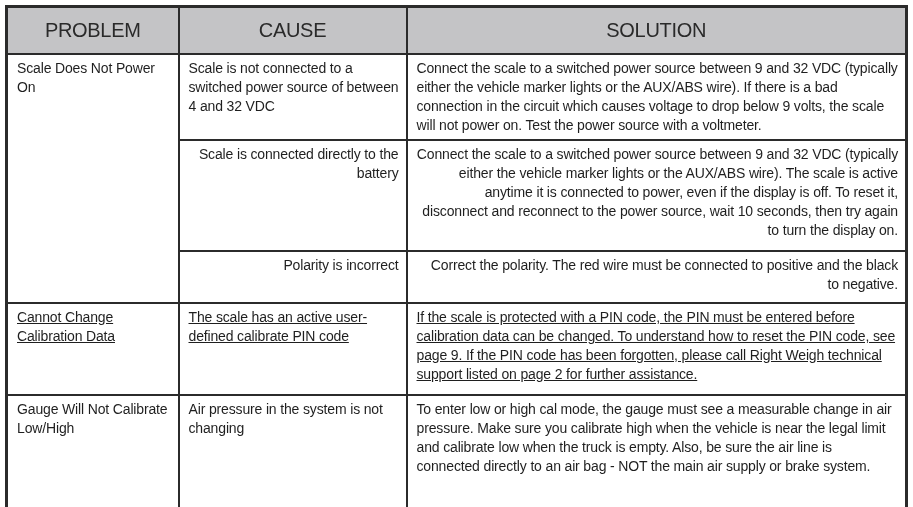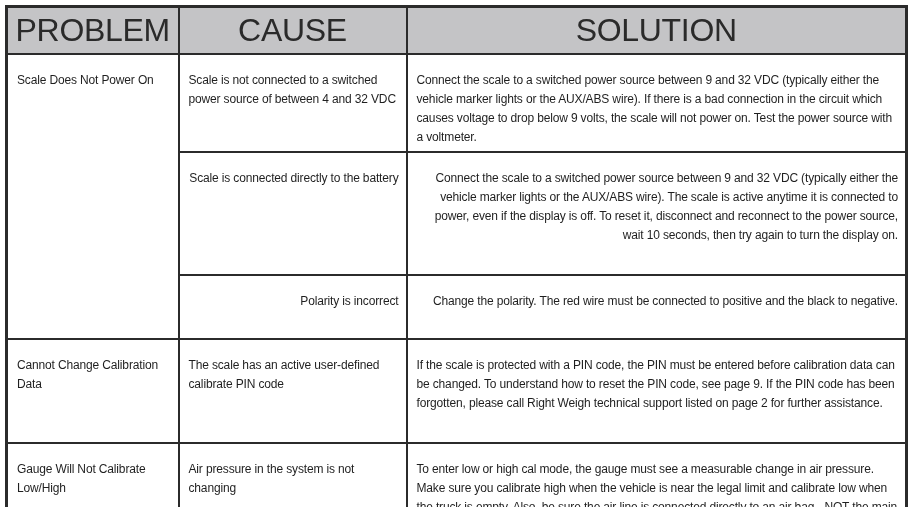--- a/index.html
+++ b/index.html
@@ -1,26 +1,26 @@
 <!DOCTYPE html>
 <html><head>
 <meta charset="utf-8">
 <style>
   html, body { margin:0; padding:0; background:#ffffff; }
   body { width:913px; height:507px; position:relative; overflow:hidden;
          font-family: "Liberation Sans", "DejaVu Sans", sans-serif; color:#1f1f1f; }
   table.ts { position:absolute; left:5px; top:5px; width:903px; height:496px;
              border-collapse:collapse; border:3px solid #2b2b2b; table-layout:fixed; }
   table.ts th, table.ts td { border:2px solid #2b2b2b; vertical-align:top; }
-  table.ts th { background:#c4c4c6; font-weight:normal; font-size:32px; height:43px;
+  table.ts th { background:#c4c4c6; font-weight:normal; font-size:20px; height:43px;
                 vertical-align:middle; text-align:center; color:#2a2a2a; letter-spacing:-0.3px; }
-  table.ts td { font-size:12px; line-height:19px; padding:16px 7px 4px 9px; letter-spacing:-0.15px; }
+  table.ts td { font-size:14px; line-height:19px; padding:4px 7px 4px 9px; letter-spacing:-0.15px; }
   col.c1 { width:172px; } col.c2 { width:228px; } col.c3 { width:auto; }
   tr.r1 td { height:76px; } tr.r2 td { height:101px;text-align:right; } tr.r3 td { height:42px;text-align:right; }
-  tr.r4 td { height:82px; } tr.r5 td { height:107px; }
+  tr.r4 td { height:82px;text-decoration:underline; } tr.r5 td { height:107px; }
 </style>
 </head>
 <body>
 
 <table class="ts">
   <colgroup>
       <col class="c1">
       <col class="c2">
       <col class="c3">
     </colgroup>
@@ -36,21 +36,21 @@
       <td rowspan="3">Scale Does Not Power On</td>
       <td>Scale is not connected to a switched power source of between 4 and 32 VDC</td>
       <td>Connect the scale to a switched power source between 9 and 32 VDC (typically either the vehicle marker lights or the AUX/ABS wire). If there is a bad connection in the circuit which causes voltage to drop below 9 volts, the scale will not power on. Test the power source with a voltmeter.</td>
     </tr>
     <tr class="r2">
       <td>Scale is connected directly to the battery</td>
       <td>Connect the scale to a switched power source between 9 and 32 VDC (typically either the vehicle marker lights or the AUX/ABS wire). The scale is active anytime it is connected to power, even if the display is off. To reset it, disconnect and reconnect to the power source, wait 10 seconds, then try again to turn the display on.</td>
     </tr>
     <tr class="r3">
       <td>Polarity is incorrect</td>
-      <td>Change the polarity. The red wire must be connected to positive and the black to negative.</td>
+      <td>Correct the polarity. The red wire must be connected to positive and the black to negative.</td>
     </tr>
     <tr class="r4">
       <td>Cannot Change Calibration Data</td>
       <td>The scale has an active user-defined calibrate PIN code</td>
       <td>If the scale is protected with a PIN code, the PIN must be entered before calibration data can be changed. To understand how to reset the PIN code, see page 9. If the PIN code has been forgotten, please call Right Weigh technical support listed on page 2 for further assistance.</td>
     </tr>
     <tr class="r5">
       <td>Gauge Will Not Calibrate Low/High</td>
       <td>Air pressure in the system is not changing</td>
       <td>To enter low or high cal mode, the gauge must see a measurable change in air pressure. Make sure you calibrate high when the vehicle is near the legal limit and calibrate low when the truck is empty. Also, be sure the air line is connected directly to an air bag - NOT the main air supply or brake system.</td>

